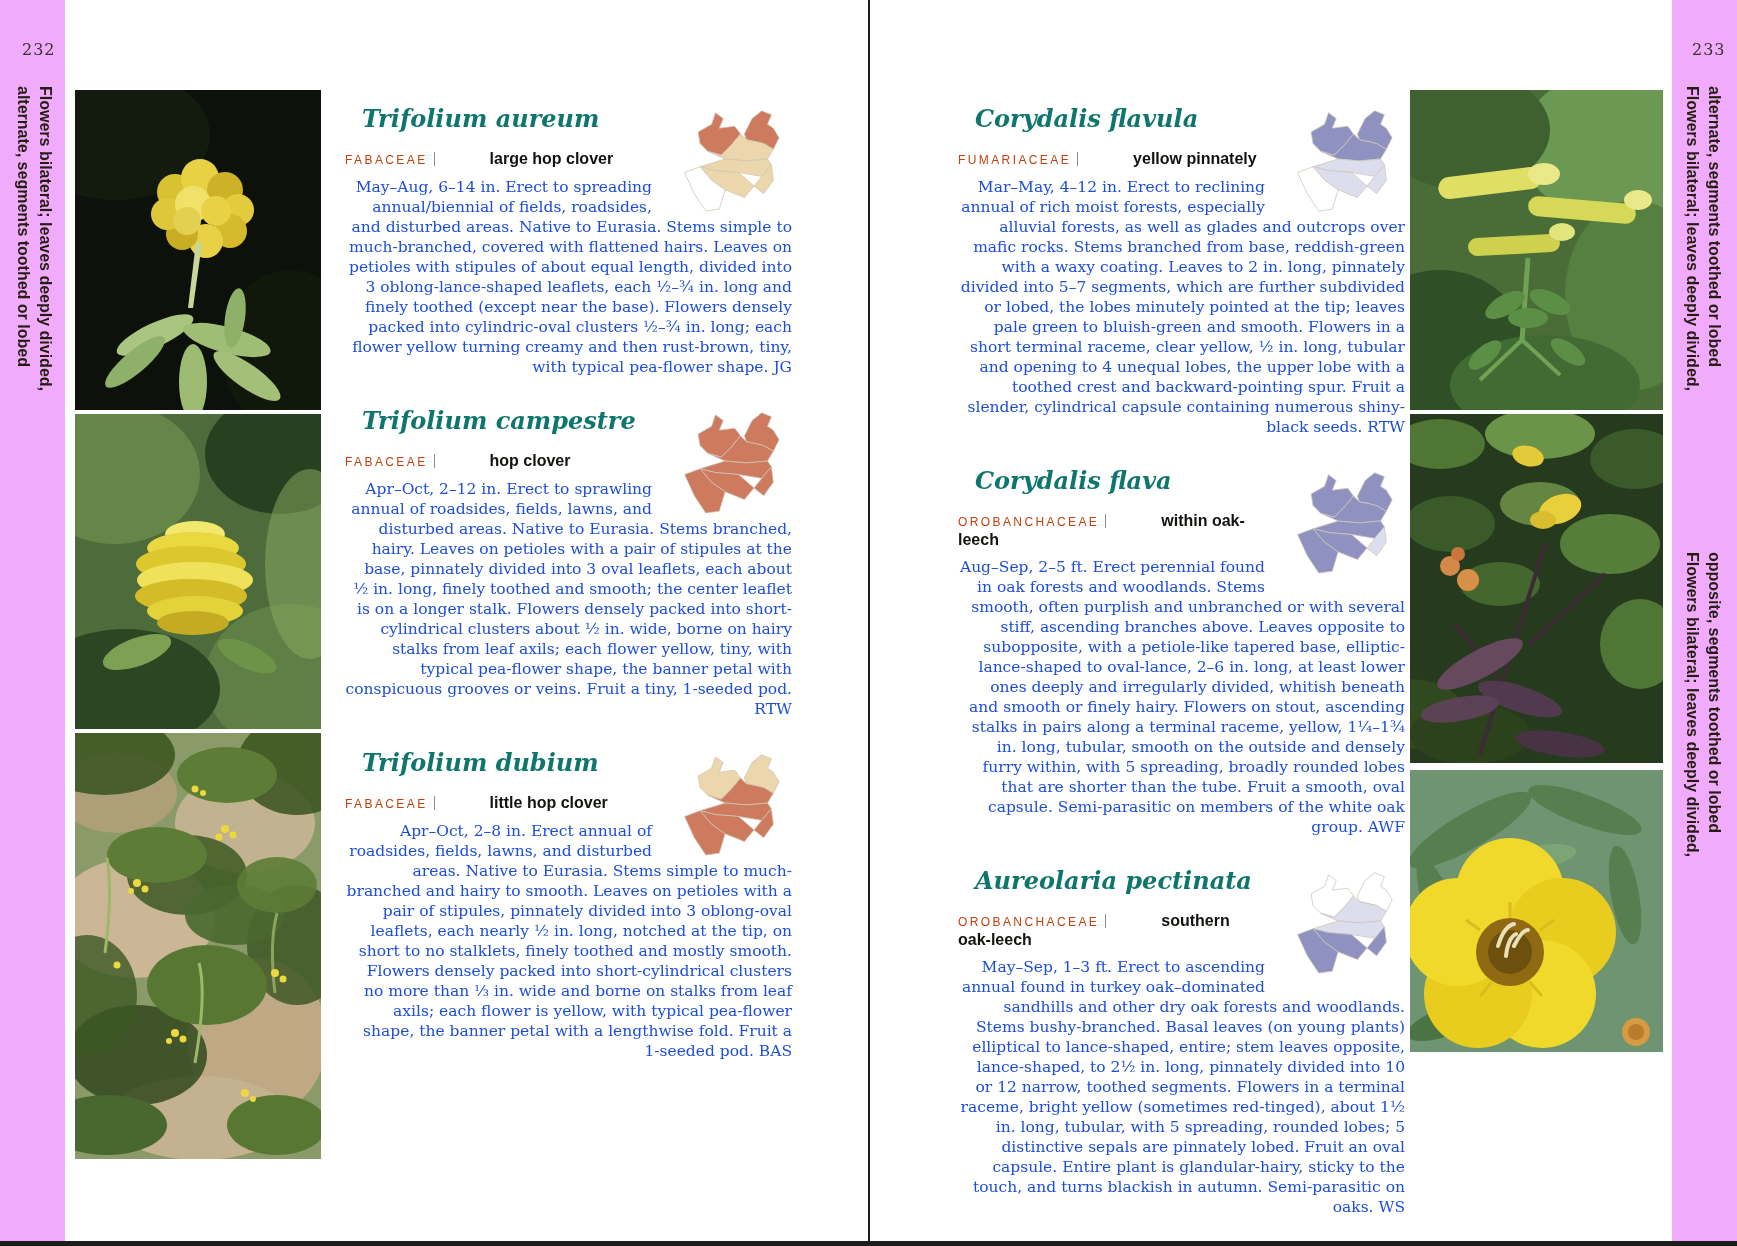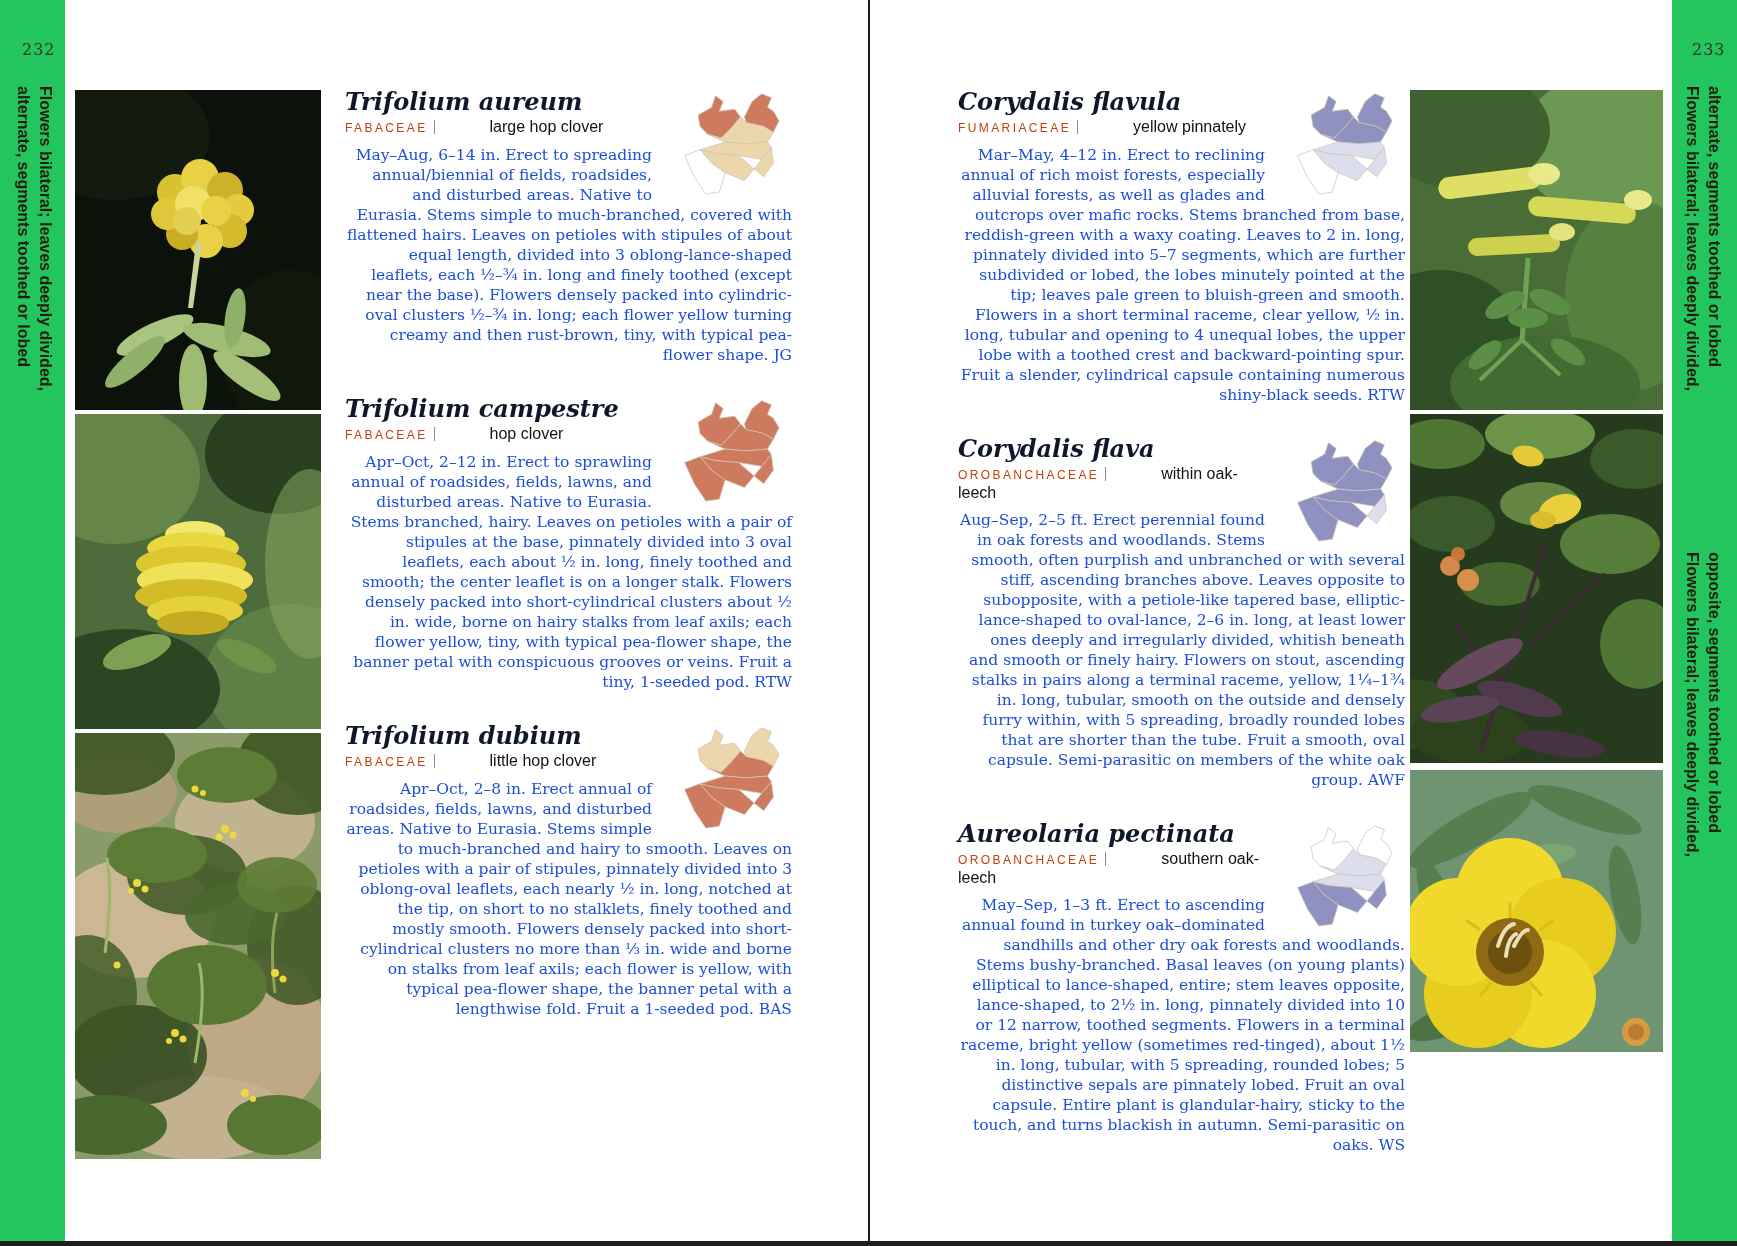--- a/index.html
+++ b/index.html
@@ -1,19 +1,19 @@
 <!DOCTYPE html>
 <html><head>
 <meta charset="utf-8">
 <style>
   html,body{margin:0;padding:0;background:#ffffff;}
   #spread{position:relative;width:1737px;height:1246px;background:#ffffff;overflow:hidden;
           font-family:"DejaVu Serif", serif;}
   
-  .sidebar{position:absolute;top:0;width:65px;height:1241px;background:#22c55e;}
+  .sidebar{position:absolute;top:0;width:65px;height:1241px;background:#f0abfc;}
   .sidebar.left{left:0;}
   .sidebar.right{left:1672px;text-decoration:underline;}
   .pagenum{position:absolute;top:40px;font-size:16px;color:#3a332a;letter-spacing:1px;
            font-family:"DejaVu Serif", serif;}
   .sidebar.left .pagenum{left:22px;}
   .sidebar.right .pagenum{left:20px;}
   .vcap{position:absolute;width:48px;font-family:"Liberation Sans", sans-serif;
         font-weight:bold;font-size:16px;line-height:22px;color:#241d10;}
   .vcap.vrl{writing-mode:vertical-rl;}
   .vcap.vlr{writing-mode:vertical-lr;}
@@ -25,28 +25,28 @@
   
   .photo{position:absolute;overflow:hidden;background:#3a4a2c;}
   .photo svg{display:block;}
   
   .textcol{position:absolute;top:88px;width:447px;}
   #textcol-left{left:345px;}
   #textcol-right{left:958px;}
   .entry{overflow:visible;}
   .entry + .entry{margin-top:30px;}
   .range-map{float:right;width:128px;height:108px;margin:0 0 4px 12px;}
-  .species{margin:0;font-family:"DejaVu Serif", serif;font-style:italic;font-weight:bold;
-           font-size:24px;line-height:28px;color:#0f172a;letter-spacing:0;}
+  .species{margin:17px;font-family:"DejaVu Serif", serif;font-style:italic;font-weight:bold;
+           font-size:24px;line-height:28px;color:#0f766e;letter-spacing:0;}
   .fam{margin:2px 0 0 0;line-height:18px;}
   .family{font-family:"Liberation Sans", sans-serif;font-size:12px;letter-spacing:2.4px;
           color:#c2410c;}
   .vbar{display:inline-block;width:1px;height:14px;background:#8f8d86;margin:0 9px 0 6px;
         vertical-align:-2px;}
-  .common{font-family:"Liberation Sans", sans-serif;font-weight:normal;font-size:16px;color:#14120e;padding-left:46px;}
+  .common{font-family:"Liberation Sans", sans-serif;font-weight:bold;font-size:16px;color:#14120e;padding-left:46px;}
   .desc{margin:8px 0 0 0;font-size:15.5px;line-height:20px;color:#1d4ed8;text-align:right;}
   .rg{stroke:#cfc6b6;stroke-width:0.8;}
 </style>
 </head>
 <body>
 
 <div id="spread">
 
   <div class="sidebar left">
     <div class="pagenum">232</div>

